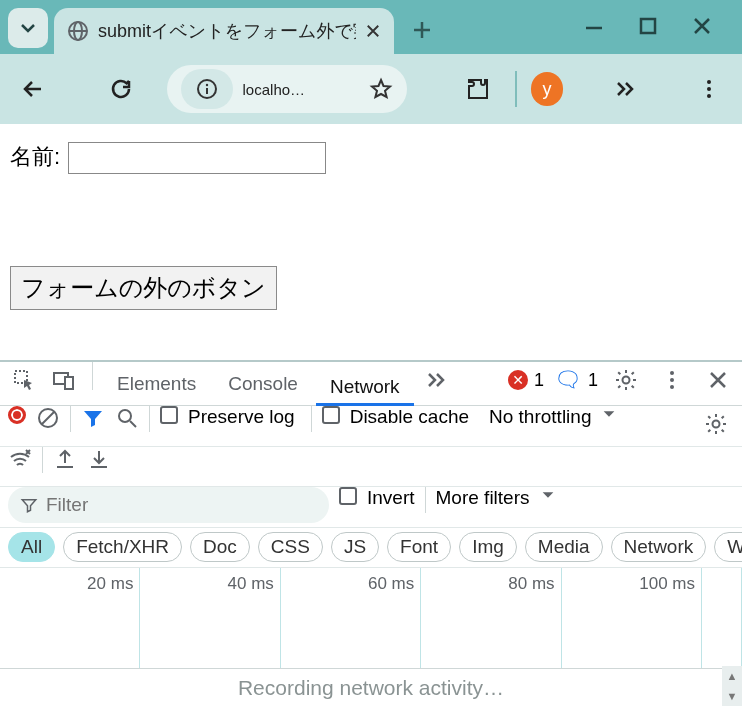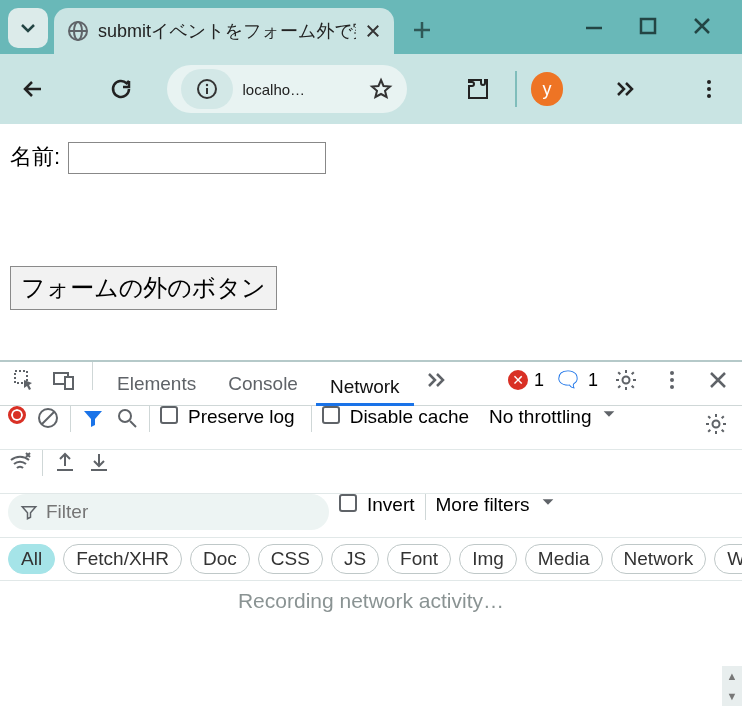--- a/index.html
+++ b/index.html
@@ -274,20 +274,38 @@
       <div class="chip">Doc</div>
       <div class="chip">CSS</div>
       <div class="chip">JS</div>
       <div class="chip">Font</div>
       <div class="chip">Img</div>
       <div class="chip">Media</div>
       <div class="chip">Network</div>
       <div class="chip">WS</div>
     </div>
 
+  <div class="timeline" id="timeline">
+      <div class="timeline-col">
+        <div class="timeline-label">20 ms</div>
+      </div>
+      <div class="timeline-col">
+        <div class="timeline-label">40 ms</div>
+      </div>
+      <div class="timeline-col">
+        <div class="timeline-label">60 ms</div>
+      </div>
+      <div class="timeline-col">
+        <div class="timeline-label">80 ms</div>
+      </div>
+      <div class="timeline-col">
+        <div class="timeline-label">100 ms</div>
+      </div>
+      <div class="timeline-col" style="flex: 0 0 40px;"></div>
+    </div>
 
   <div class="status-line">Recording network activity…</div>
 </div>
 
 <div class="scroll-corner">
     <div>▲</div>
     <div>▼</div>
   </div>
 
 </body></html>

